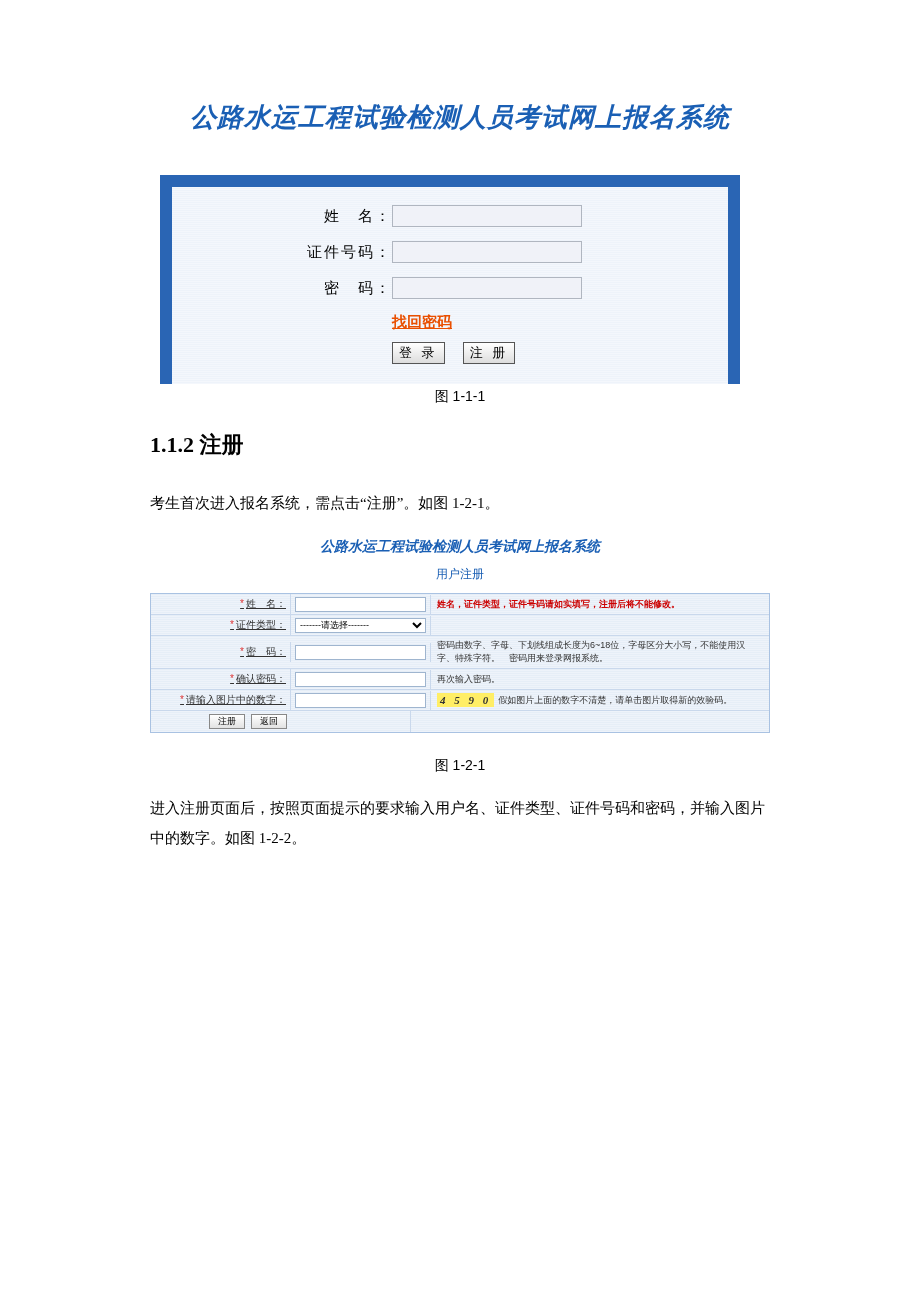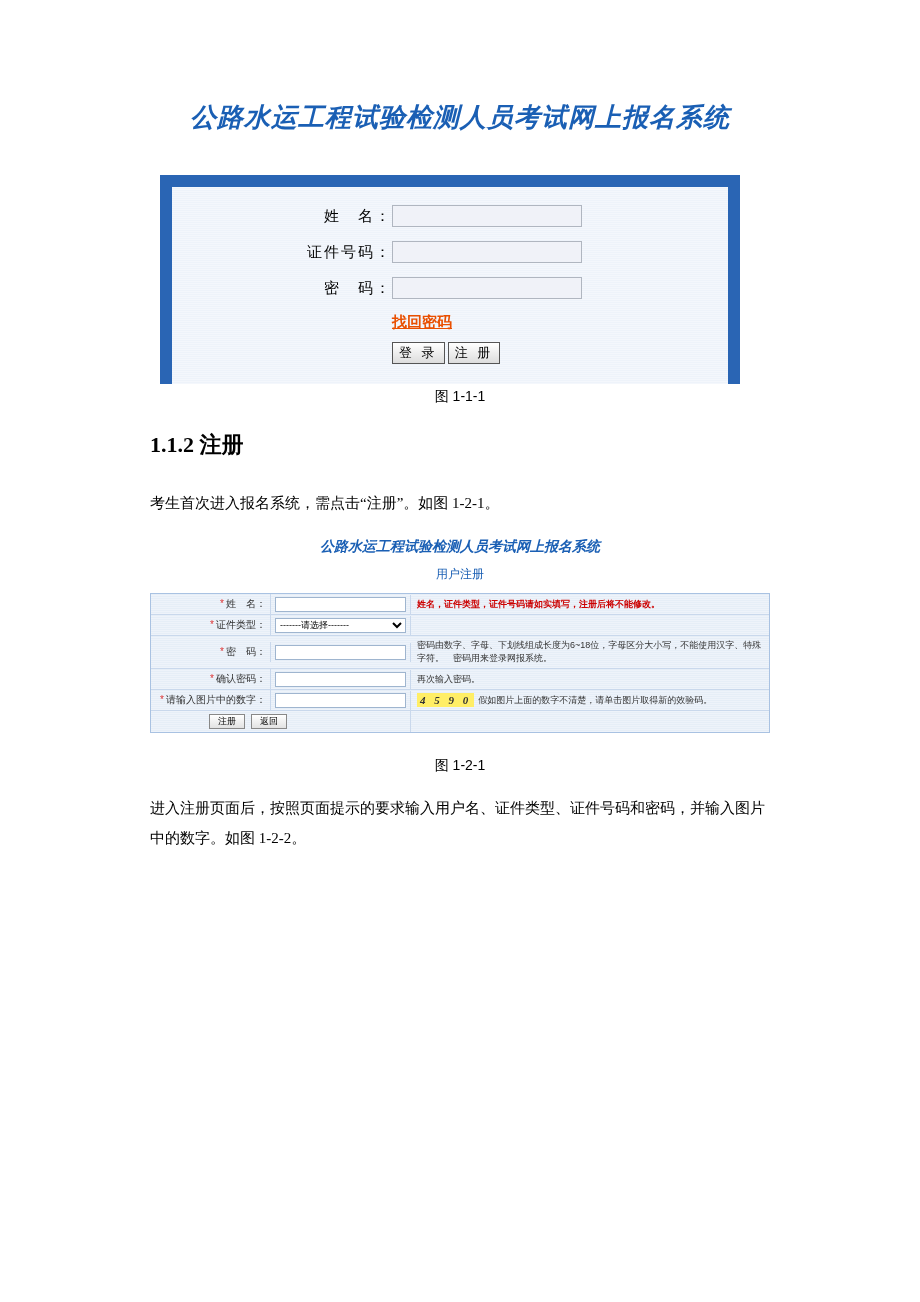--- a/index.html
+++ b/index.html
@@ -63,21 +63,21 @@
     }
     .pw-link {
       color: #e94f00;
       font-weight: bold;
       text-decoration: underline;
       font-size: 15px;
     }
     .btn-row {
       padding-left: 190px;
       display: flex;
-      gap: 3px;
+      gap: 18px;
     }
     .login-btn {
       font-size: 13px;
       padding: 1px 6px;
       border: 1px solid #555;
       background: linear-gradient(#fff,#ddd);
       letter-spacing: 3px;
     }
     .fig-caption {
       text-align: center;
@@ -121,25 +121,26 @@
     }
     .reg-row {
       display: flex;
       border-bottom: 1px solid #c9d8ec;
       min-height: 20px;
       align-items: center;
       background-image: repeating-linear-gradient(0deg,#eef3fa,#eef3fa 1px,#e6eef7 1px,#e6eef7 2px);
     }
     .reg-row:last-child { border-bottom: none; }
     .reg-label-cell {
-      width: 120px;
+      width: 140px;
       text-align: right;
       padding: 3px 4px;
       color: #333;
       border-right: 1px solid #c9d8ec;
+      text-decoration: underline;
     }
     .reg-label-cell .req { color: #d33; margin-right: 2px; }
     .reg-input-cell {
       width: 140px;
       padding: 2px 4px;
       border-right: 1px solid #c9d8ec;
     }
     .reg-input-cell input, .reg-input-cell select {
       width: 100%;
       height: 15px;

